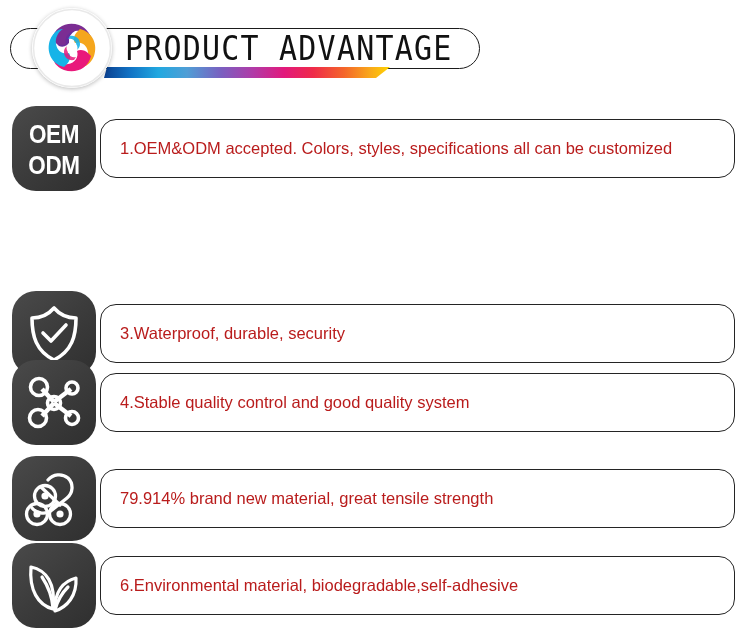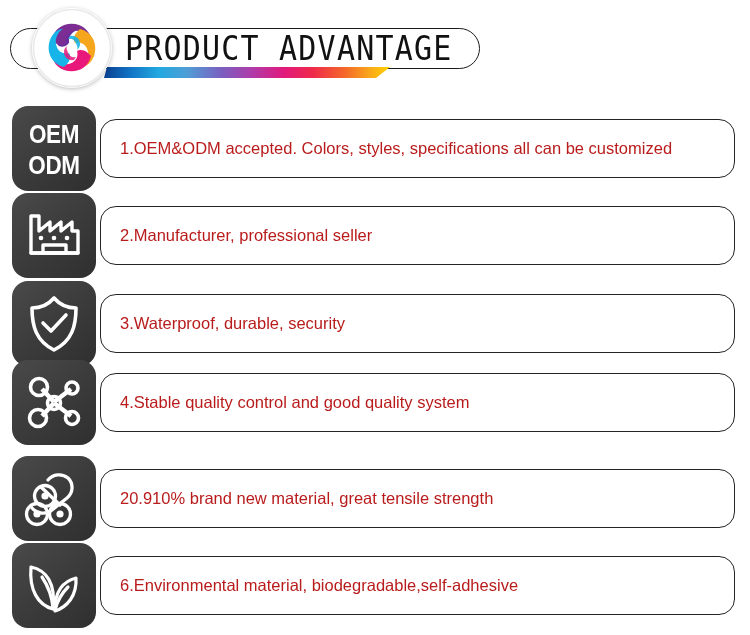--- a/index.html
+++ b/index.html
@@ -74,21 +74,21 @@
     box-shadow: 0 1px 4px rgba(0,0,0,0.28);
   }
   #logo svg { display: block; }
 
   
   .row { position: absolute; left: 0; width: 750px; height: 85px; }
   .icon-tile {
     position: absolute;
     left: 12px; top: 0;
     width: 84px; height: 85px;
-    border-radius: 16px;
+    border-radius: 24px;
     background: linear-gradient(140deg, #4a4a4a 0%, #3c3c3c 48%, #2f2f2f 100%);
   }
   .icon-tile svg { position: absolute; left: 0; top: 0; }
   .oem-text {
     position: absolute;
     left: 0; top: 0; width: 84px; height: 85px;
     color: #ffffff;
     font-family: "Liberation Sans", sans-serif;
     font-weight: bold;
     font-size: 22.5px;
@@ -173,39 +173,22 @@
       <div class="oem-text">
         <span>OEM</span>
         <span>ODM</span>
       </div>
     </div>
     <div class="text-pill">
       <div class="label">1.OEM&amp;ODM accepted. Colors, styles, specifications all can be customized</div>
     </div>
   </div>
 
-  <div class="row" style="top:193px;">
-    <div class="icon-tile">
-      <svg width="84" height="85" viewBox="0 0 84 85">
-        <g fill="none" stroke="#ffffff" stroke-width="3.4" stroke-linejoin="round" stroke-linecap="round">
-          <path d="M19 60 L19 23 L27 23 L27 38 L38 29 L38 38 L49 29 L49 38 L60 29 L60 38 L66 38 L66 60 Z"></path>
-          <path d="M19 60 L66 60"></path>
-          <path d="M31 52 L54 52 L54 60 L31 60 Z"></path>
-        </g>
-        <circle cx="29" cy="45" r="2.3" fill="#ffffff"></circle>
-        <circle cx="42" cy="45" r="2.3" fill="#ffffff"></circle>
-        <circle cx="55" cy="45" r="2.3" fill="#ffffff"></circle>
-      </svg>
-    </div>
-    <div class="text-pill">
-      <div class="label">2.Manufacturer, professional seller</div>
-    </div>
-  </div>
-
-  <div class="row" style="top:281px;">
+
+  <div class="row" style="top:291px;">
     <div class="icon-tile">
       <svg width="84" height="85" viewBox="0 0 84 85">
         <g fill="none" stroke="#ffffff" stroke-width="3.6" stroke-linejoin="round" stroke-linecap="round">
           <path d="M42 17 C 36 24, 27 27, 20 27 C 20 45, 24 60, 42 69 C 60 60, 64 45, 64 27 C 57 27, 48 24, 42 17 Z"></path>
           <path d="M31 42 L39 50 L54 34"></path>
         </g>
       </svg>
     </div>
     <div class="text-pill">
       <div class="label">3.Waterproof, durable, security</div>
@@ -243,21 +226,21 @@
           <circle cx="33" cy="40" r="10.5"></circle>
           <circle cx="25" cy="58" r="10.5"></circle>
           <circle cx="48" cy="58" r="10.5"></circle>
         </g>
         <circle cx="33" cy="40" r="3.6" fill="#ffffff"></circle>
         <circle cx="25" cy="58" r="3.6" fill="#ffffff"></circle>
         <circle cx="48" cy="58" r="3.6" fill="#ffffff"></circle>
       </svg>
     </div>
     <div class="text-pill">
-      <div class="label">20.910% brand new material, great tensile strength</div>
+      <div class="label">79.914% brand new material, great tensile strength</div>
     </div>
   </div>
 
   <div class="row" style="top:543px;padding-left:48px;">
     <div class="icon-tile">
       <svg width="84" height="85" viewBox="0 0 84 85">
         <g fill="none" stroke="#ffffff" stroke-width="3.2" stroke-linejoin="round" stroke-linecap="round">
           <path d="M41 66 C 26 62, 17 47, 19 24 C 34 27, 44 40, 41 66 Z"></path>
           <path d="M30 34 C 36 43, 40 53, 41 65"></path>
           <path d="M43 68 C 55 64, 65 53, 64 35 C 52 38, 42 48, 43 68 Z"></path>

